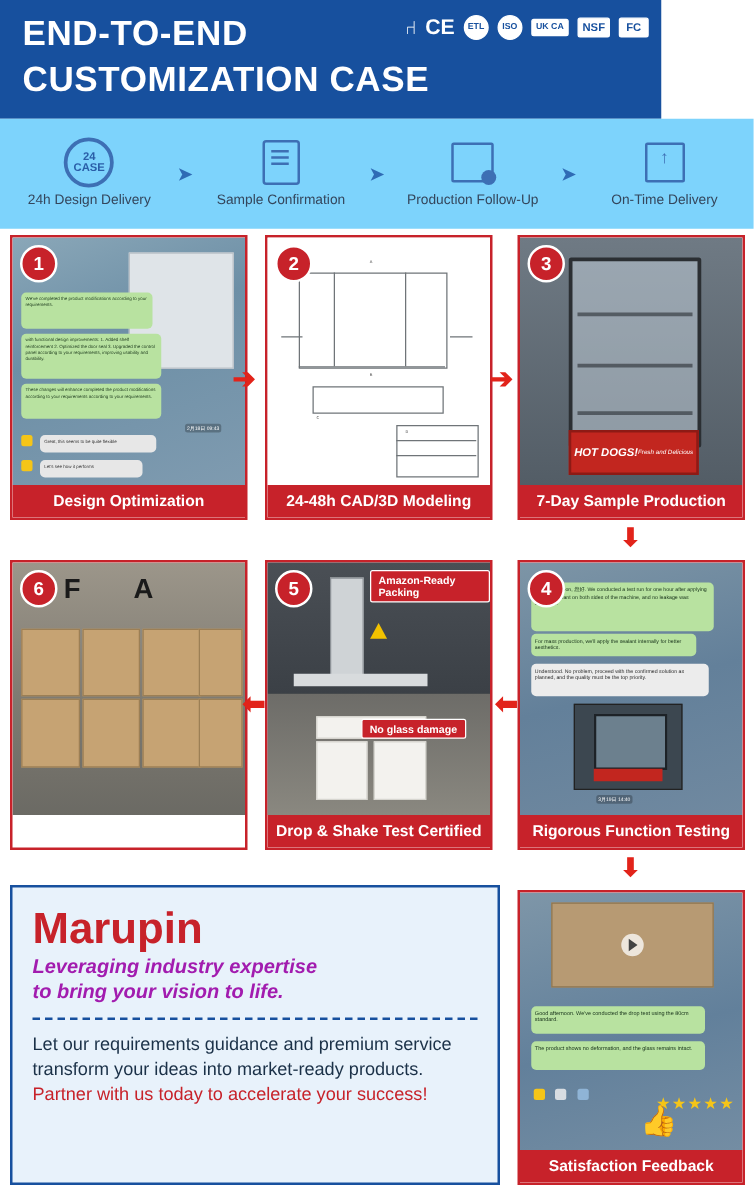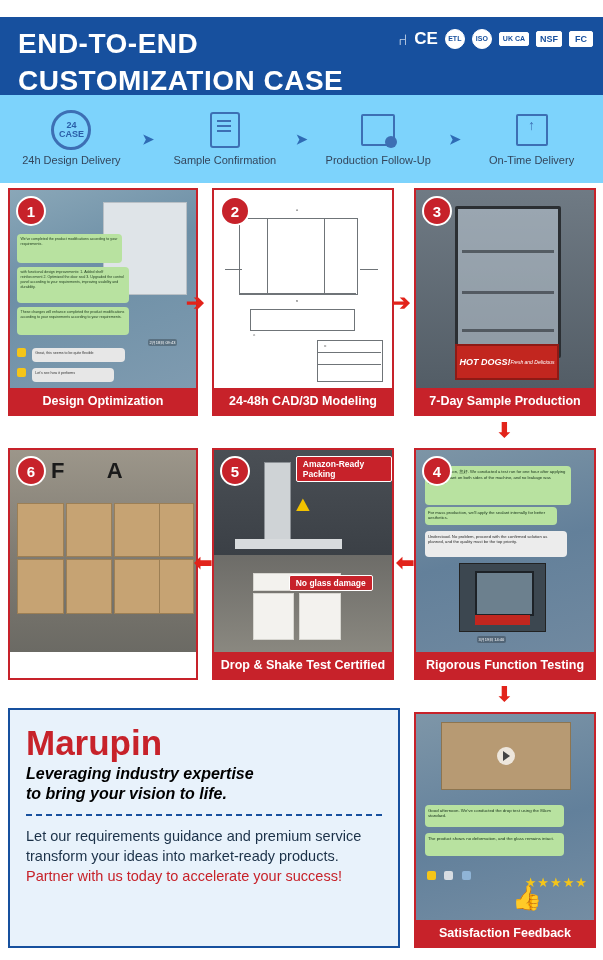--- a/index.html
+++ b/index.html
@@ -17,22 +17,22 @@
   .page {
     width: 603px;
     height: 960px;
     position: relative;
     background: #ffffff;
   }
 
   
   .header {
     position: absolute;
-    left: 0; top: 17px;
-    width: 603px; height: 95px;
+    left: 0; top: 0;
+    width: 529px; height: 95px;
     background: #17509e;
     color: #ffffff;
   }
   .header-title {
     position: absolute;
     left: 18px; top: 8px;
     font-size: 28px;
     font-weight: bold;
     letter-spacing: 0.5px;
     line-height: 37px;
@@ -387,21 +387,21 @@
     padding: 14px 16px;
   }
   .brand-name {
     color: #c7222a;
     font-size: 35px;
     font-weight: bold;
     line-height: 38px;
     margin: 0 0 2px 0;
   }
   .brand-tag {
-    color: #000000;
+    color: #a21caf;
     font-size: 16px;
     font-weight: bold;
     font-style: italic;
     line-height: 20px;
     margin-bottom: 10px;
   }
   .dashed {
     border-top: 2px dashed #17509e;
     margin: 8px 0 10px 0;
   }

